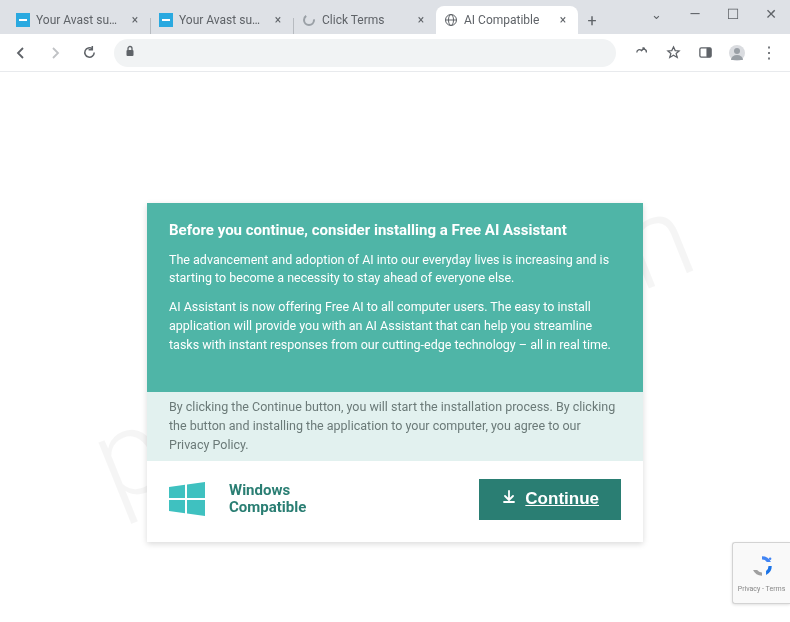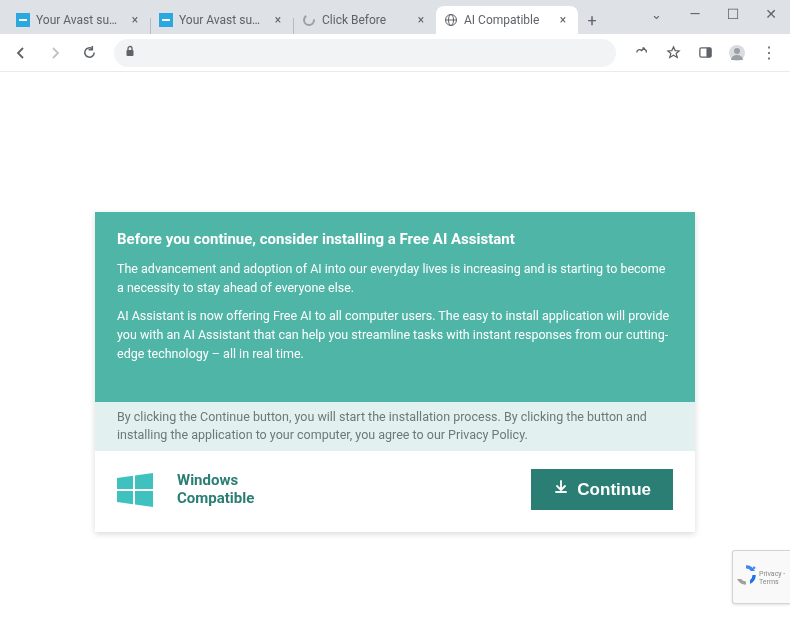--- a/index.html
+++ b/index.html
@@ -156,21 +156,21 @@
     transform: translate(-50%,-50%) rotate(-22deg);
     font-size: 120px;
     font-weight: 300;
     color: rgba(0,0,0,0.04);
     white-space: nowrap;
     letter-spacing: 6px;
     pointer-events:none;
   }
   
   .card {
-    width: 600px;
+    width: 496px;
     background: #ffffff;
     box-shadow: 0 2px 6px rgba(0,0,0,0.15);
     position: relative;
     z-index: 2;
     margin-top: 50px;
   }
   .card-top {
     background: #4fb5a7;
     color: #ffffff;
     padding: 18px 22px 20px;
@@ -221,35 +221,36 @@
     background: #2a7e73;
     color: #ffffff;
     border: none;
     padding: 10px 22px;
     font-size: 17px;
     font-weight: 600;
     display: flex;
     align-items: center;
     gap: 8px;
     cursor: pointer;
+    text-decoration: underline;
   }
   
   .recaptcha {
     position: absolute;
     right: 0;
     bottom: 18px;
     width: 58px;
-    height: 54px;
+    height: 62px;
     background: #f9f9f9;
     border: 1px solid #d3d3d3;
     border-right: none;
     border-radius: 3px 0 0 3px;
     box-shadow: 0 1px 3px rgba(0,0,0,0.12);
     display: flex;
-    flex-direction: row;
+    flex-direction: column;
     align-items: center;
     justify-content: center;
     z-index: 3;
   }
   .recaptcha-text {
     font-size: 7px;
     color: #888;
     margin-top: 2px;
   }
 </style>
@@ -278,21 +279,21 @@
     <span class="tab-title">Your Avast subscription</span>
     <span class="tab-close">×</span>
   </div>
   <div class="tab-sep"></div>
   <div class="tab">
     <span class="favicon">
       <svg viewBox="0 0 14 14" width="14" height="14">
           <circle cx="7" cy="7" r="5" fill="none" stroke="#9aa0a6" stroke-width="2" stroke-dasharray="20 10"></circle>
         </svg>
     </span>
-    <span class="tab-title">Click Before</span>
+    <span class="tab-title">Click Terms</span>
     <span class="tab-close">×</span>
   </div>
   <div class="tab active">
     <span class="favicon">
       <svg viewBox="0 0 14 14" width="14" height="14">
           <circle cx="7" cy="7" r="5.5" fill="none" stroke="#5f6368" stroke-width="1"></circle>
           <ellipse cx="7" cy="7" rx="2.5" ry="5.5" fill="none" stroke="#5f6368" stroke-width="1"></ellipse>
           <line x1="1.5" y1="7" x2="12.5" y2="7" stroke="#5f6368" stroke-width="1"></line>
         </svg>
     </span>

